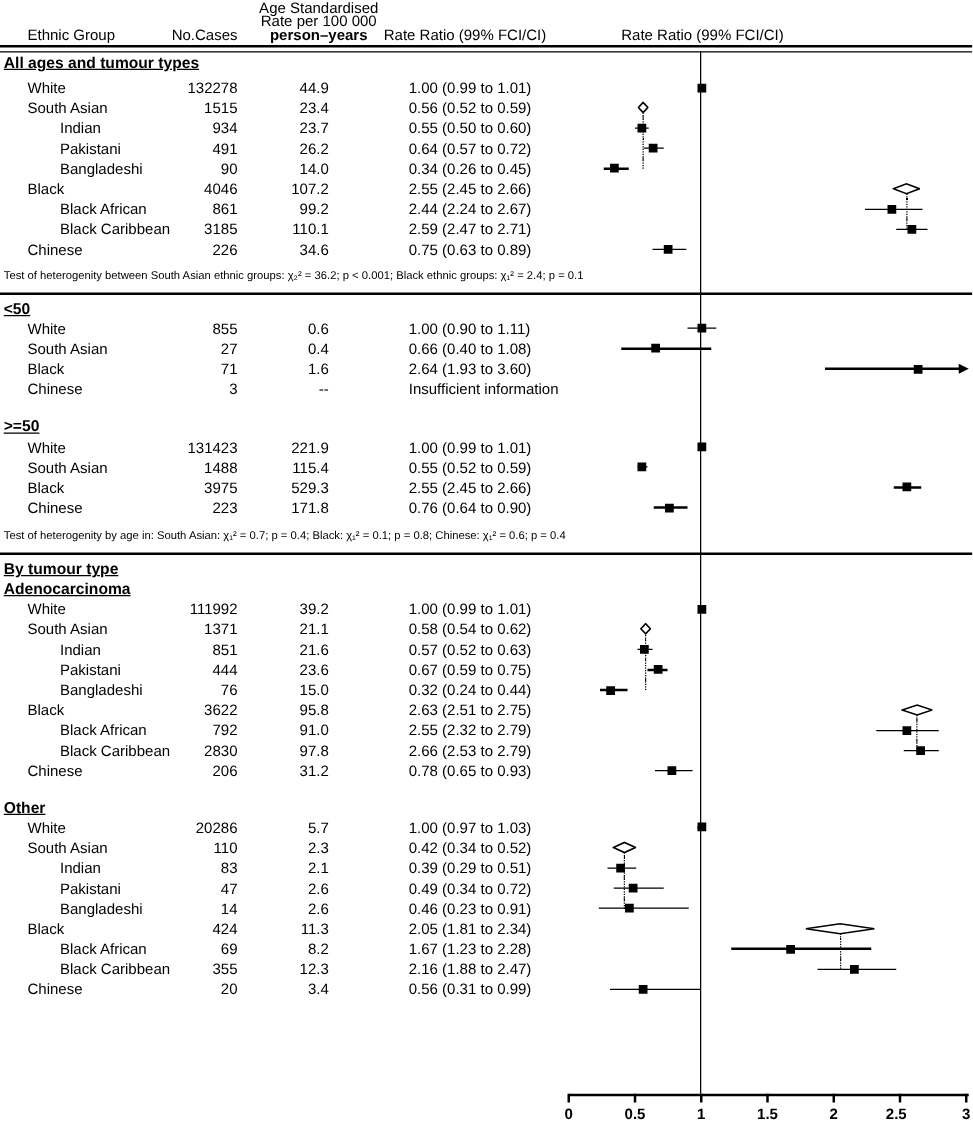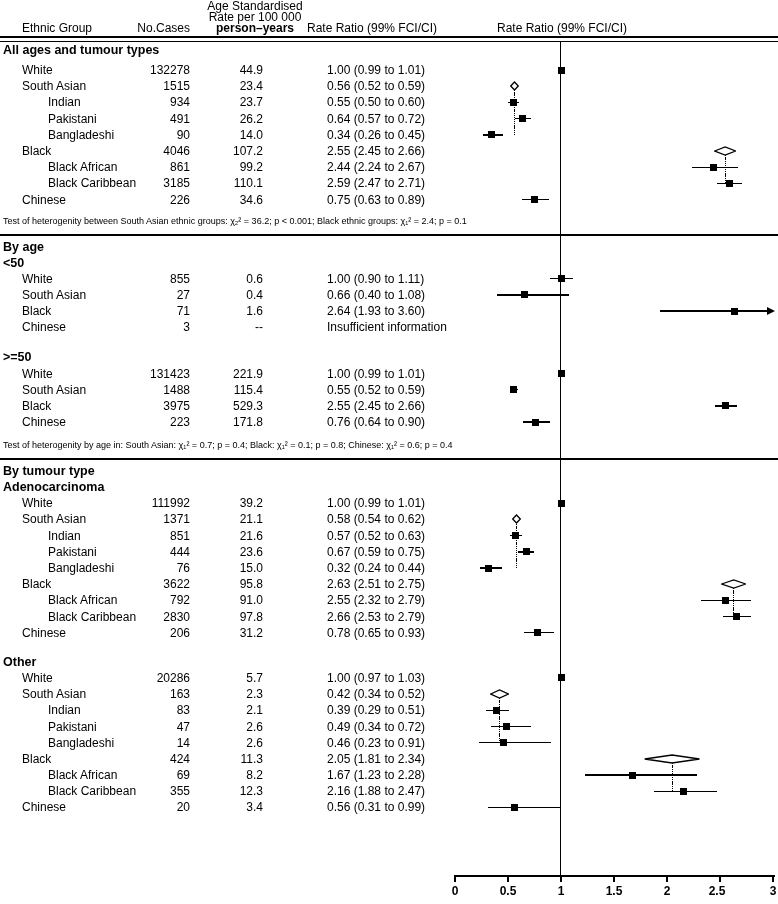--- a/index.html
+++ b/index.html
@@ -17,21 +17,21 @@
   .h-plot     { left:482px; top:22px; width:160px; text-align:center; }
   .rule { position:absolute; left:0; width:778px; height:1.6px; background:#000; }
   .rule1 { top:36px; } .rule2 { top:40.5px; }
 
   #rows { position:absolute; left:0; top:42px; width:778px; }
   .row { position:relative; width:778px; }
   .cell { position:absolute; top:50%; transform:translateY(-50%);
           font-size:12px; line-height:12px; white-space:nowrap; }
   .name0 { left:22px; }
   .name1 { left:48px; }
-  .section-label { left:3px; font-weight:bold; font-size:12.5px; }
+  .section-label { left:3px; font-weight:bold; font-size:12.5px;text-decoration:underline; }
   .cases-cell { left:110px; width:80px; text-align:right; }
   .rate-cell  { left:197px; width:66px; text-align:right; }
   .ratio-cell { left:327px; }
   .fn-cell { left:3px; font-size:9px; line-height:9px; }
   .divline { height:2px; background:#000; }
 
   .plot { position:absolute; left:455px; top:0; height:100%; width:323px; }
   .wh  { position:absolute; height:1.4px; background:#000; top:calc(50% - 0.7px); }
   .sq  { position:absolute; width:7px; height:7px; background:#000; top:calc(50% - 3.5px); }
   .di  { position:absolute; top:calc(50% - 5px); line-height:0; }
@@ -171,23 +171,20 @@
         </div>
       </div>
       <div class="row" style="height: 6px;"></div>
       <div class="row" style="height: 14px; padding-left: 21px;">
         <div class="cell fn-cell">Test of heterogenity between South Asian ethnic groups: χ₂² = 36.2; p &lt; 0.001; Black ethnic groups: χ₁² = 2.4; p =  0.1</div>
       </div>
       <div class="row" style="height: 6px;"></div>
       <div class="row divline"></div>
       <div class="row" style="height: 3px;"></div>
       <div class="row" style="height: 16px;">
-        <div class="cell section-label">By age</div>
-      </div>
-      <div class="row" style="height: 16px;">
         <div class="cell section-label">&lt;50</div>
       </div>
       <div class="row" style="height: 16.2px;">
         <div class="cell name0">White</div>
         <div class="cell cases-cell">855</div>
         <div class="cell rate-cell">0.6</div>
         <div class="cell ratio-cell">1.00 (0.90 to 1.11)</div>
         <div class="plot">
           <div class="wh" style="left: 95.4px; width: 22.26px;"></div>
           <div class="sq" style="left: 102.5px;"></div>
@@ -386,21 +383,21 @@
         <div class="cell cases-cell">20286</div>
         <div class="cell rate-cell">5.7</div>
         <div class="cell ratio-cell">1.00 (0.97 to 1.03)</div>
         <div class="plot">
           <div class="wh" style="left: 102.82px; width: 6.36px;"></div>
           <div class="sq" style="left: 102.5px;"></div>
         </div>
       </div>
       <div class="row" style="height: 16.2px;">
         <div class="cell name0">South Asian</div>
-        <div class="cell cases-cell">163</div>
+        <div class="cell cases-cell">110</div>
         <div class="cell rate-cell">2.3</div>
         <div class="cell ratio-cell">0.42 (0.34 to 0.52)</div>
         <div class="plot">
           <div class="dot lower" style="left: 43.87px;"></div>
           <div class="di" style="left: 34.98px;"><svg width="19.08" height="10">
               <polygon points="0.7,5 9.54,1 18.38,5 9.54,9" fill="#fff" stroke="#000" stroke-width="1.3"></polygon>
             </svg></div>
         </div>
       </div>
       <div class="row" style="height: 16.2px;">

